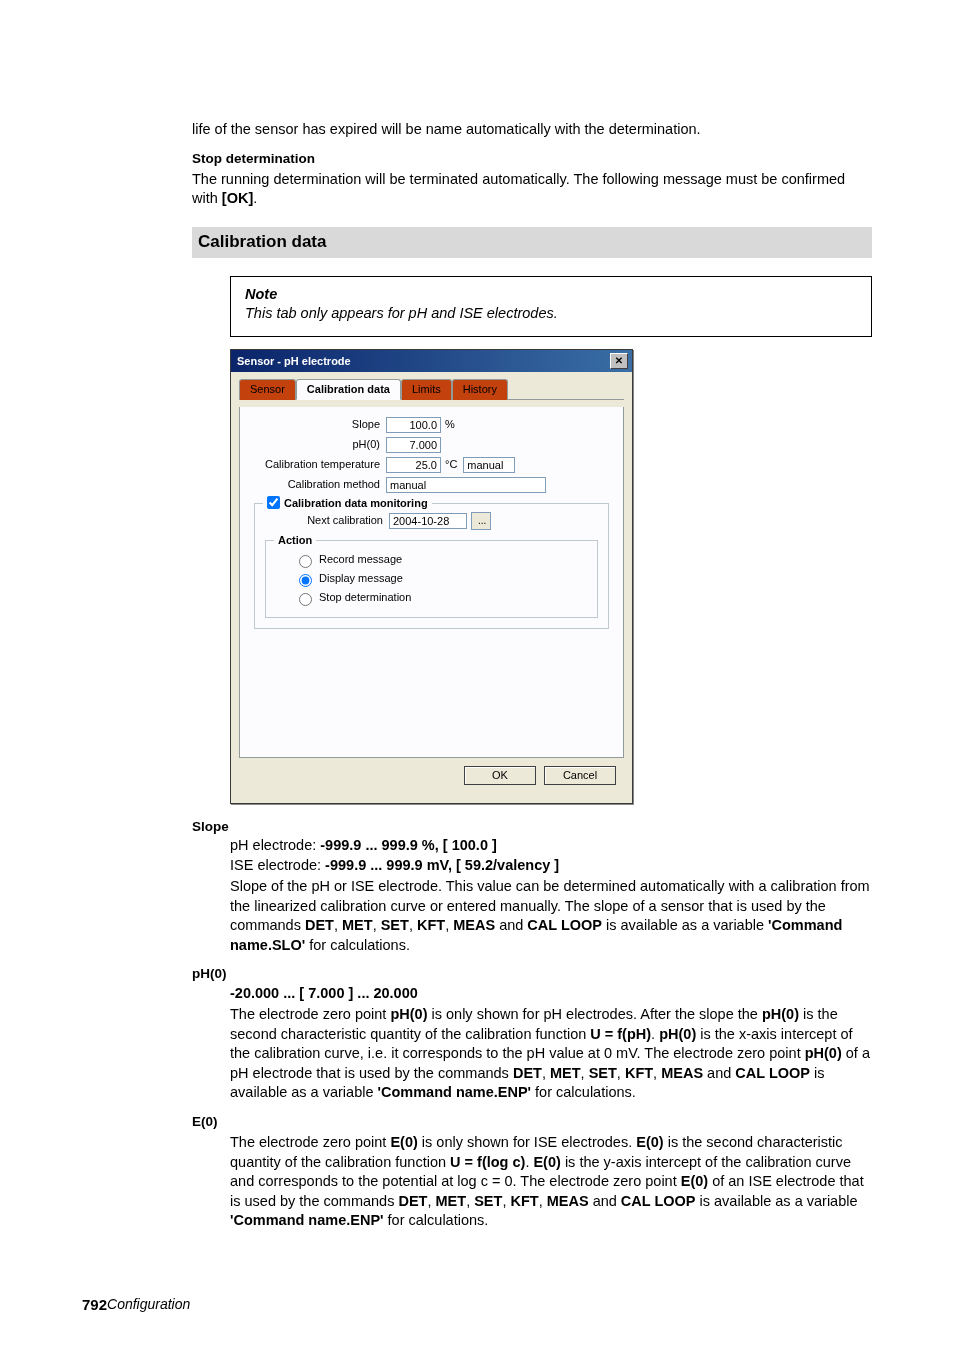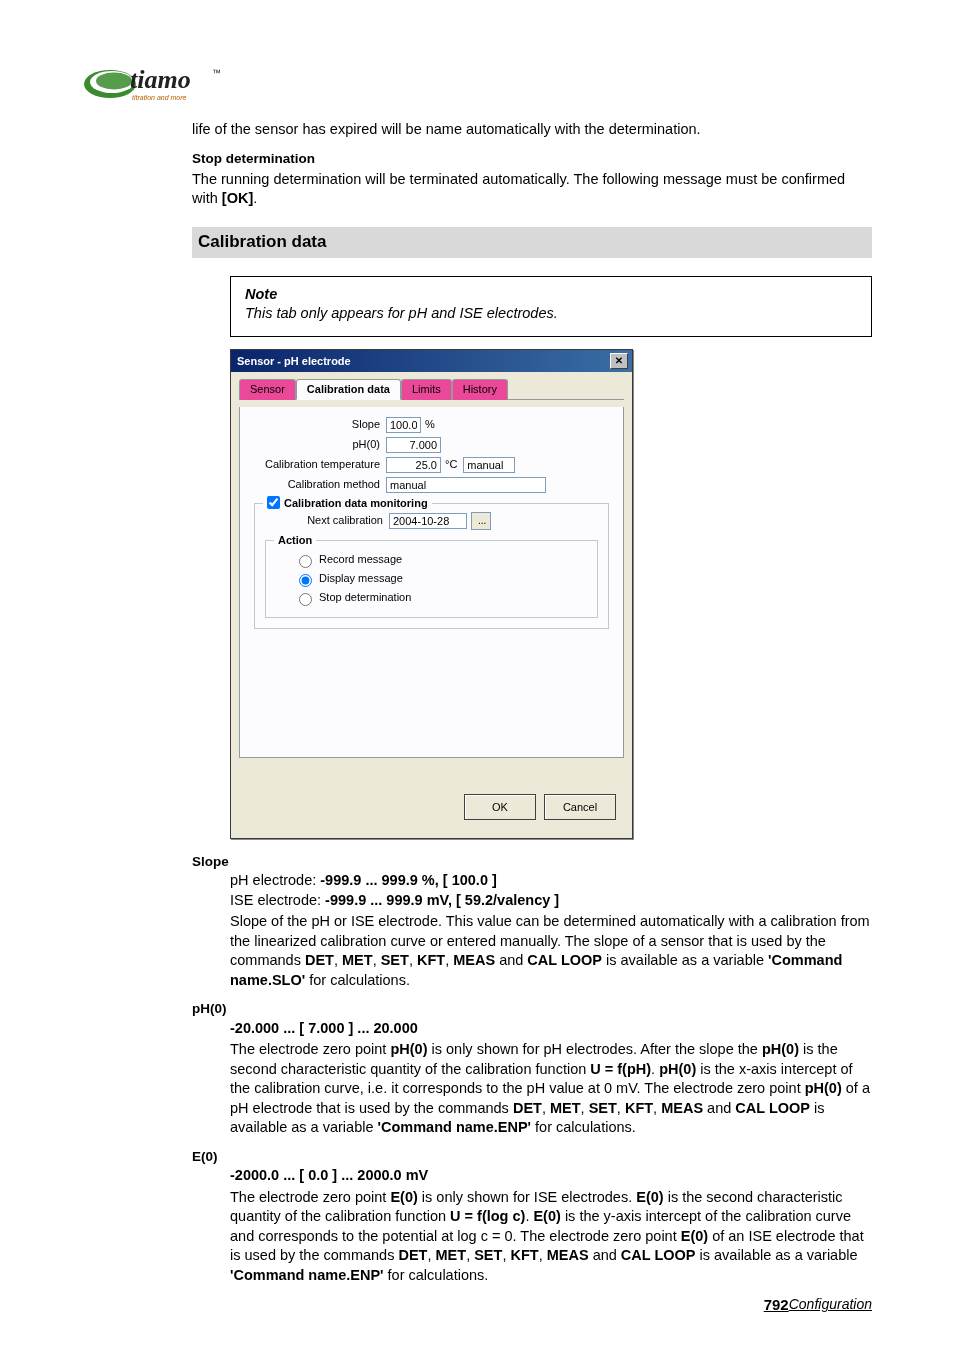--- a/index.html
+++ b/index.html
@@ -78,21 +78,21 @@
     border-right-color:#404040; border-bottom-color:#404040;
     display:flex; align-items:center; justify-content:center;
     font-size: 10px; color:#000; font-weight:bold;
     line-height: 1;
   }
   .dlg-body { padding: 6px 8px 10px 8px; }
   .tabs { display:flex; border-bottom: 1px solid #919b9c; margin-bottom: 8px;}
   .tab {
     border: 1px solid #919b9c;
     border-bottom: none;
-    background: #ec4899;
+    background: #c2410c;
     padding: 2px 10px;
     margin-right: 0px;
     position: relative;
     top: 1px;
     border-radius: 3px 3px 0 0;
     font-size: 11px;
   }
   .tab.active {
     background: #fcfcfe;
     font-weight: bold;
@@ -140,62 +140,50 @@
     position:relative;
   }
   .inner-fieldset .legend2 {
     position:absolute; top:-8px; left:8px;
     background:#fcfcfe; padding:0 4px;
     font-weight:bold; font-size:11px;
   }
   .radio-row { display:flex; align-items:center; gap:4px; margin:3px 0 3px 18px; font-size:11px;}
   .dlg-buttons { display:flex; justify-content:flex-end; gap:8px; padding:8px; }
   .winbtn {
-    min-width: 72px; height:26px;
+    min-width: 72px; height:19px;
     border:1px solid #404040;
     background:#ece9d8;
     font-size:11px;
     box-shadow: inset 1px 1px 0 #fff;
-    margin-top: 28px;
   }
   .smallbtn {
     width:20px; height:18px;
     border:1px solid #7f9db9;
     background:#ece9d8;
     font-size:10px;
     margin-left:4px;
   }
 
   .para { margin: 2px 0 10px 0; }
   .footer {
     position:absolute;
     bottom: 38px;
     left: 82px; right: 82px;
-    display:flex; justify-content:flex-end;
+    display:flex; justify-content:flex-start;
     font-size: 14px;
-    text-decoration: underline;
   }
   .footer .pn { font-weight: bold; font-size:15px;}
   .footer .cfg { font-style: italic; }
 </style>
 </head>
 <body>
 
 <div class="page">
 
-  <div class="logo">
-    <svg width="160" height="44" viewBox="0 0 160 44">
-      <ellipse cx="28" cy="22" rx="26" ry="14" fill="#3a8a2e"></ellipse>
-      <ellipse cx="30" cy="20" rx="22" ry="11" fill="#fff"></ellipse>
-      <ellipse cx="32" cy="19" rx="18" ry="8.5" fill="#3a8a2e" opacity="0.85"></ellipse>
-      <text x="48" y="26" font-family="Georgia, 'Times New Roman', serif" font-style="italic" font-size="26" fill="#222" font-weight="600">tiamo</text>
-      <text x="130" y="14" font-size="9" fill="#222">™</text>
-      <text x="50" y="38" font-size="7" fill="#b85c00" font-style="italic">titration and more</text>
-    </svg>
-  </div>
 
   <div class="content">
     <div class="indent para">life of the sensor has expired will be name automatically with the determination.</div>
 
     <div class="term">Stop determination</div>
     <div class="indent para">
       <span>The running determination will be terminated automatically. The following message must be confirmed with </span><span class="b">[OK]</span><span>.</span>
     </div>
 
     <div class="section-bar">Calibration data</div>
@@ -214,21 +202,21 @@
         <div class="tabs">
           <div class="tab">Sensor</div>
           <div class="tab active">Calibration data</div>
           <div class="tab">Limits</div>
           <div class="tab">History</div>
         </div>
         <div class="tab-panel">
 
           <div class="frow">
             <div class="flabel">Slope</div>
-            <input class="finput" style="width: 35px;" value="100.0">
+            <input class="finput" style="width: 55px;" value="100.0">
             <span class="funit">%</span>
           </div>
           <div class="frow">
             <div class="flabel">pH(0)</div>
             <input class="finput" style="width: 55px;" value="7.000">
           </div>
           <div class="frow">
             <div class="flabel">Calibration temperature</div>
             <input class="finput" style="width: 55px;" value="25.0">
             <span class="funit">°C</span>
@@ -287,21 +275,20 @@
     <div class="term">pH(0)</div>
     <div class="indent">
       <div class="b">-20.000 ... [ 7.000 ] ... 20.000</div>
       <div class="para">
         <span>The electrode zero point </span><span class="b">pH(0)</span><span> is only shown for pH electrodes. After the slope the </span><span class="b">pH(0)</span><span> is the second characteristic quantity of the calibration function </span><span class="b">U = f(pH)</span><span>. </span><span class="b">pH(0)</span><span> is the x-axis intercept of the calibration curve, i.e. it corresponds to the pH value at 0 mV. The electrode zero point </span><span class="b">pH(0)</span><span> of a pH electrode that is used by the commands </span><span class="b">DET</span><span>, </span><span class="b">MET</span><span>, </span><span class="b">SET</span><span>, </span><span class="b">KFT</span><span>, </span><span class="b">MEAS</span><span> and </span><span class="b">CAL LOOP</span><span> is available as a variable </span><span class="b">'Command name.ENP'</span><span> for calculations.</span>
       </div>
     </div>
 
     <div class="term">E(0)</div>
     <div class="indent">
-      <div class="b">-2000.0 ... [ 0.0 ] ... 2000.0 mV</div>
       <div class="para">
         <span>The electrode zero point </span><span class="b">E(0)</span><span> is only shown for ISE electrodes. </span><span class="b">E(0)</span><span> is the second characteristic quantity of the calibration function </span><span class="b">U = f(log c)</span><span>. </span><span class="b">E(0)</span><span> is the y-axis intercept of the calibration curve and corresponds to the potential at log c = 0. The electrode zero point </span><span class="b">E(0)</span><span> of an ISE electrode that is used by the commands </span><span class="b">DET</span><span>, </span><span class="b">MET</span><span>, </span><span class="b">SET</span><span>, </span><span class="b">KFT</span><span>, </span><span class="b">MEAS</span><span> and </span><span class="b">CAL LOOP</span><span> is available as a variable </span><span class="b">'Command name.ENP'</span><span> for calculations.</span>
       </div>
     </div>
 
   </div>
 
   <div class="footer">
     <span class="pn">792</span>
     <span class="cfg">Configuration</span>

